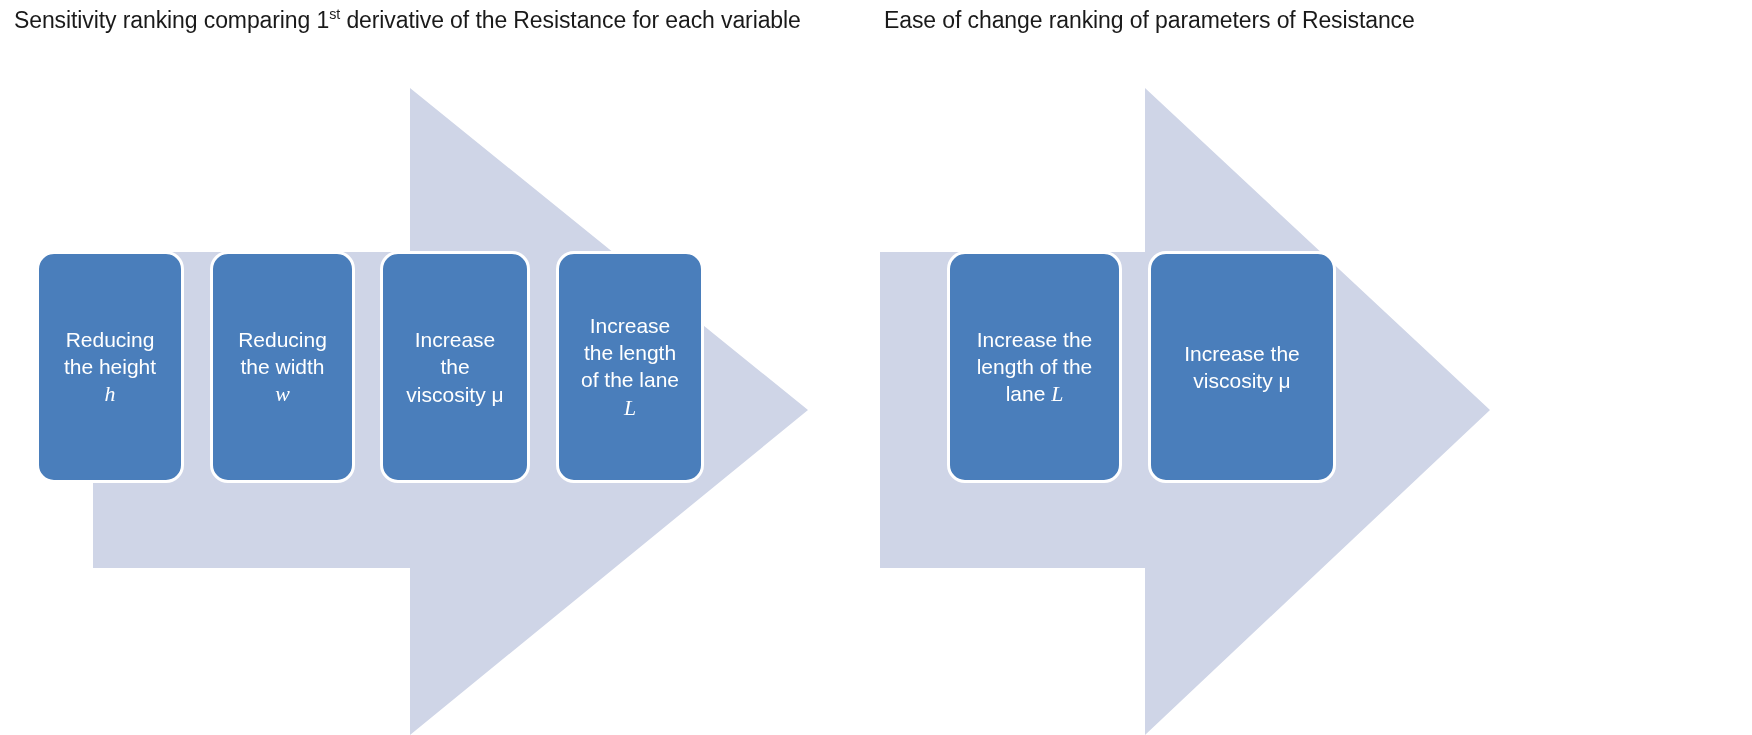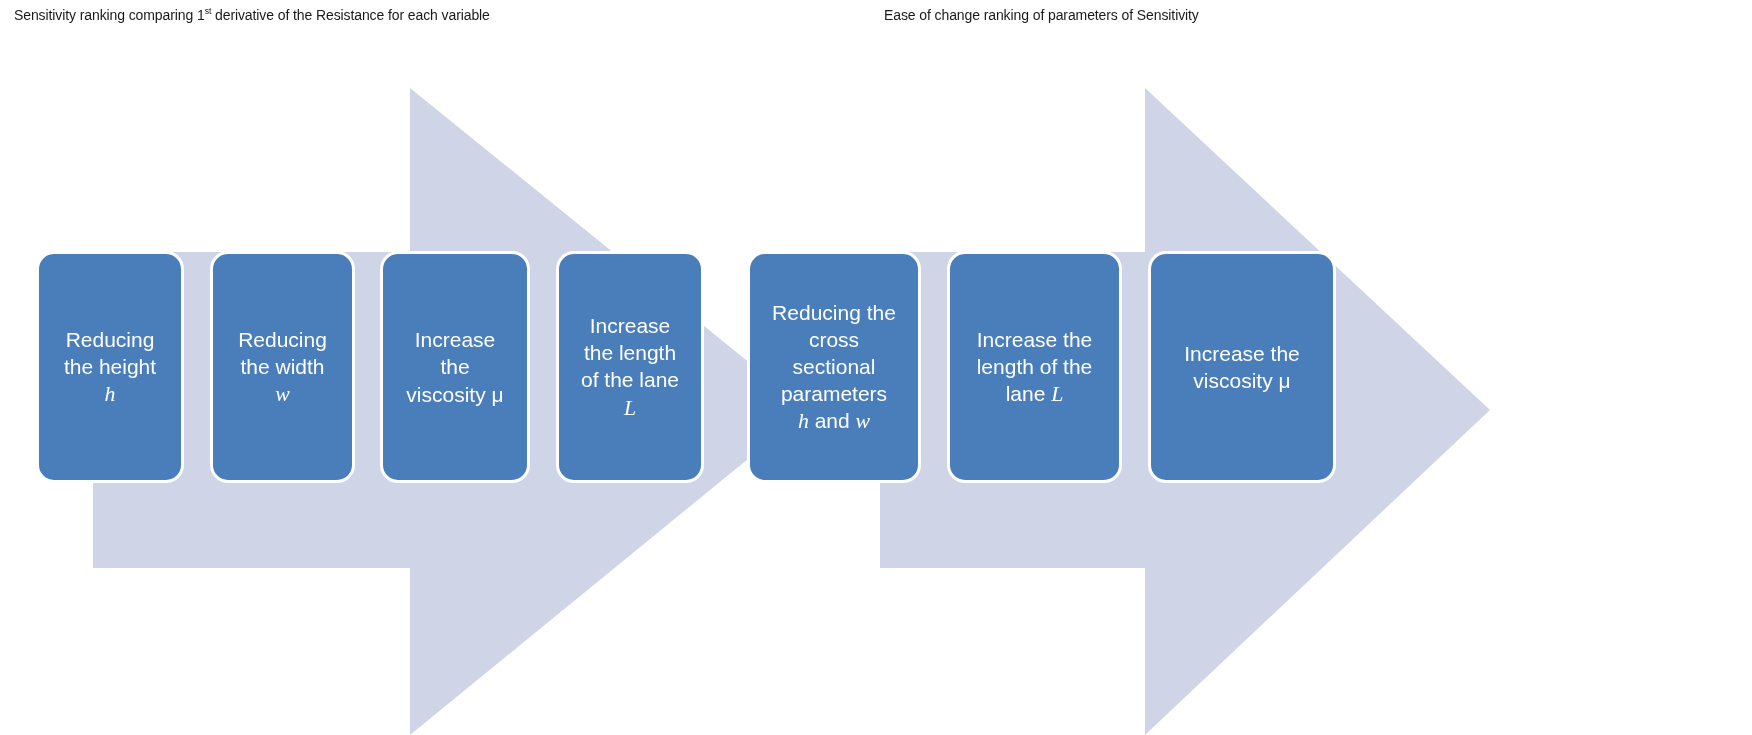--- a/index.html
+++ b/index.html
@@ -8,21 +8,21 @@
     background:#ffffff;
     font-family:"Liberation Sans", sans-serif;
     overflow:hidden;
     position:relative;
   }
   .stage{position:absolute;left:0;top:0;width:1752px;height:735px;}
 
   
   .title{
     position:absolute;
-    font-size:14px;
+    font-size:23px;
     color:#1a1a1a;
     white-space:nowrap;
     letter-spacing:-0.1px;
   }
   .title sup{font-size:0.62em;vertical-align:super;line-height:0;}
   #title-left{left:14px;top:7px;}
   #title-right{left:884px;top:7px;}
 
   
   .arrow-group{position:absolute;top:0;height:735px;}
@@ -60,21 +60,21 @@
   }
   .mu{font-family:"Liberation Sans", sans-serif;font-style:normal;}
 </style>
 </head>
 <body>
 
 <div class="stage">
 
   <div class="title" id="title-left"><span>Sensitivity ranking comparing 1</span><sup>st</sup><span> derivative of the Resistance for each variable</span></div>
 
-  <div class="title" id="title-right">Ease of change ranking of parameters of Sensitivity</div>
+  <div class="title" id="title-right">Ease of change ranking of parameters of Resistance</div>
 
   <div class="arrow-group" id="group-left">
 
     <svg class="arrow-shape" viewBox="0 0 800 735" preserveAspectRatio="none">
       <path class="arrow-path" d="M 85 252 L 402 252 L 402 88 L 800 410 L 402 735 L 402 568 L 85 568 Z"></path>
     </svg>
 
     <div class="box" style="left:28px;top:251px;width:148px;height:232px;">
       <span class="txt">Reducing<br>the&nbsp;height<br><span class="mv">h</span></span>
     </div>
@@ -91,23 +91,20 @@
       <span class="txt">Increase<br>the&nbsp;length<br>of&nbsp;the&nbsp;lane<br><span class="mv">L</span></span>
     </div>
   </div>
 
   <div class="arrow-group" id="group-right">
 
     <svg class="arrow-shape" viewBox="0 0 770 735" preserveAspectRatio="none">
       <path class="arrow-path" d="M 50 252 L 315 252 L 315 88 L 660 410 L 315 735 L 315 568 L 50 568 Z"></path>
     </svg>
 
-    <div class="box" style="left:-83px;top:251px;width:174px;height:232px;">
-      <span class="txt">Reducing&nbsp;the<br>cross<br>sectional<br>parameters<br><span class="mv">h</span>&nbsp;and&nbsp;<span class="mv">w</span></span>
-    </div>
 
     <div class="box" style="left:117px;top:251px;width:175px;height:232px;">
       <span class="txt">Increase&nbsp;the<br>length&nbsp;of&nbsp;the<br>lane&nbsp;<span class="mv">L</span></span>
     </div>
 
     <div class="box" style="left:318px;top:251px;width:188px;height:232px;">
       <span class="txt">Increase&nbsp;the<br>viscosity&nbsp;<span class="mu">μ</span></span>
     </div>
   </div>
 

